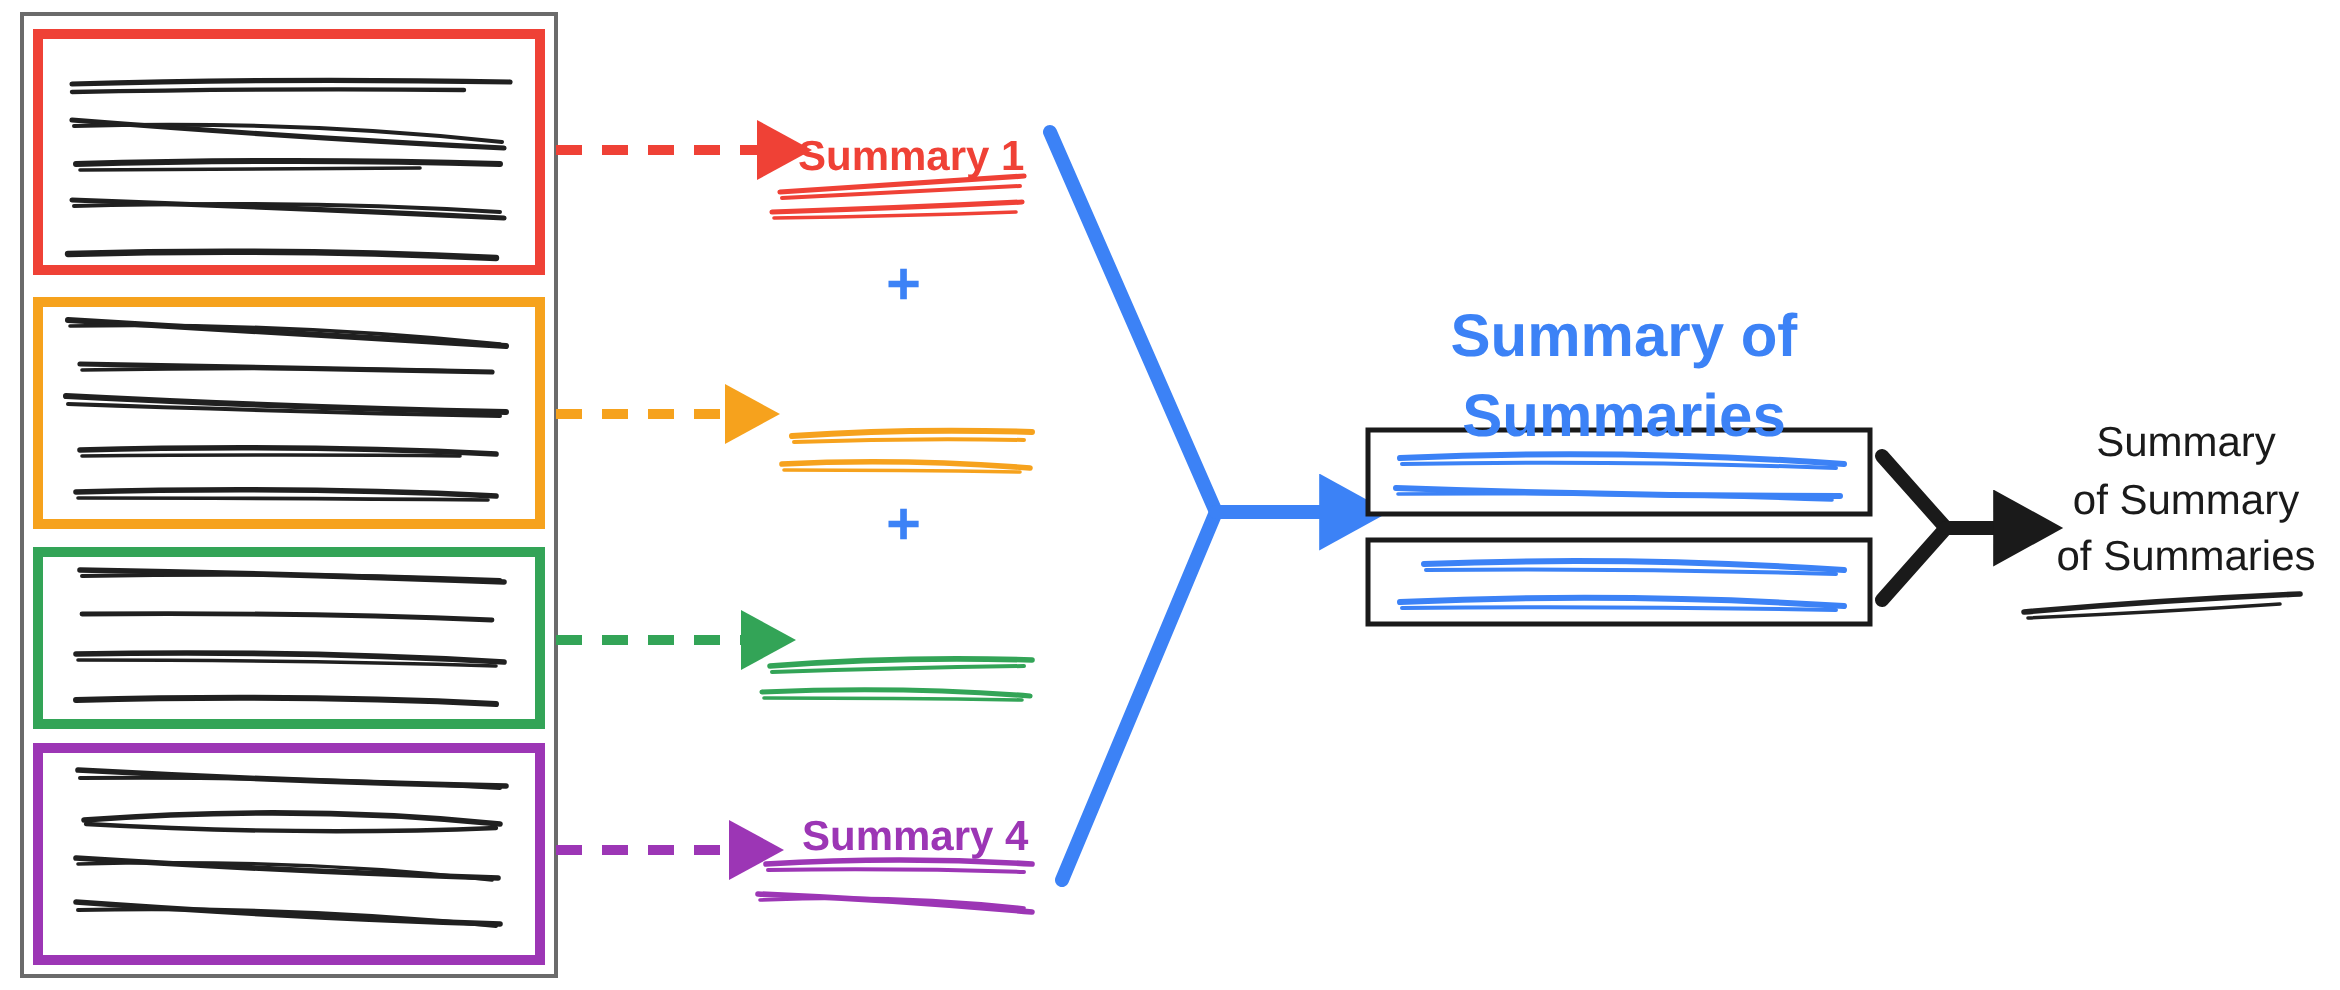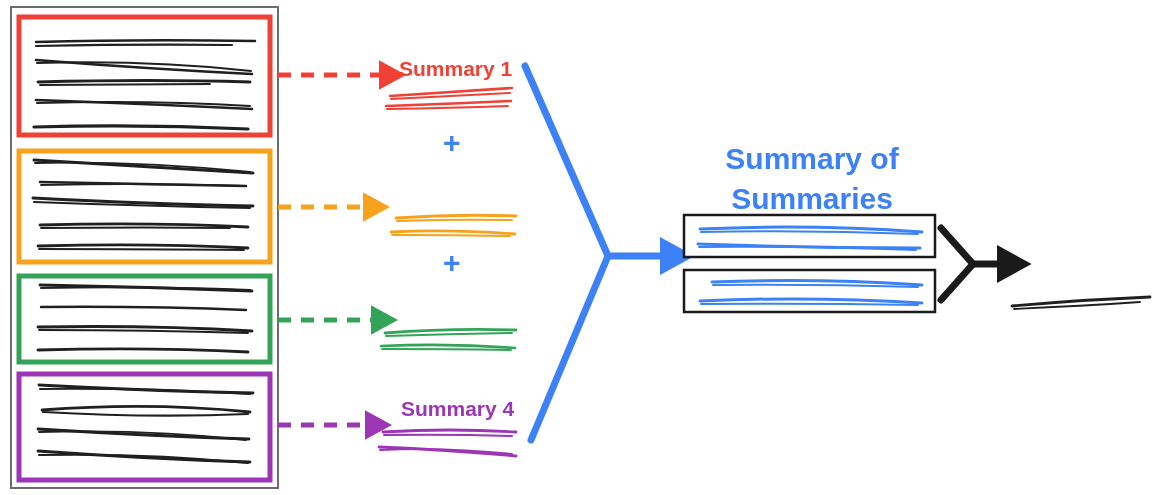--- a/index.html
+++ b/index.html
@@ -1,20 +1,20 @@
 <!DOCTYPE html>
 <html><head>
 <meta charset="utf-8">
 <style>
   html,body{margin:0;padding:0;background:#ffffff;}
   body{width:1170px;height:495px;overflow:hidden;
        font-family:"Liberation Sans","DejaVu Sans",sans-serif;}
   #stage{position:relative;width:1170px;height:495px;background:#fff;}
   #stage svg.layer{position:absolute;left:0;top:0;width:1170px;height:495px;}
-  .lbl{position:absolute;font-weight:600;white-space:pre;line-height:1.0;}
+  .lbl{position:absolute;font-weight:600;white-space:pre;line-height:1.0;margin-top:10px;}
   .lbl.s1{color:#ef4136;font-size:21px;left:399px;top:58px;}
   .lbl.s2{color:#f6a21d;font-size:21px;left:404px;top:183px;}
   .lbl.s3{color:#33a457;font-size:21px;left:404px;top:298px;}
   .lbl.s4{color:#9c36b5;font-size:21px;left:401px;top:398px;}
   .lbl.sos{color:#3c82f6;font-size:30px;left:712px;top:139px;text-align:center;
            width:200px;font-weight:600;line-height:1.33;}
   .lbl.finalsos{color:#1a1a1a;font-size:21px;left:1023px;top:198px;
                 text-align:center;width:140px;font-weight:400;line-height:1.36;}
   .plus{position:absolute;color:#3c82f6;font-size:30px;font-weight:700;line-height:1;}
   .plus.p1{left:443px;top:128px;}
@@ -179,13 +179,16 @@
   </svg>
 
   <div class="lbl s1">Summary 1</div>
   <div class="lbl s4">Summary 4</div>
 
   <div class="plus p1">+</div>
   <div class="plus p2">+</div>
 
   <div class="lbl sos">Summary of
 Summaries</div>
+  <div class="lbl finalsos">Summary
+of Summary
+of Summaries</div>
 </div>
 
 </body></html>

